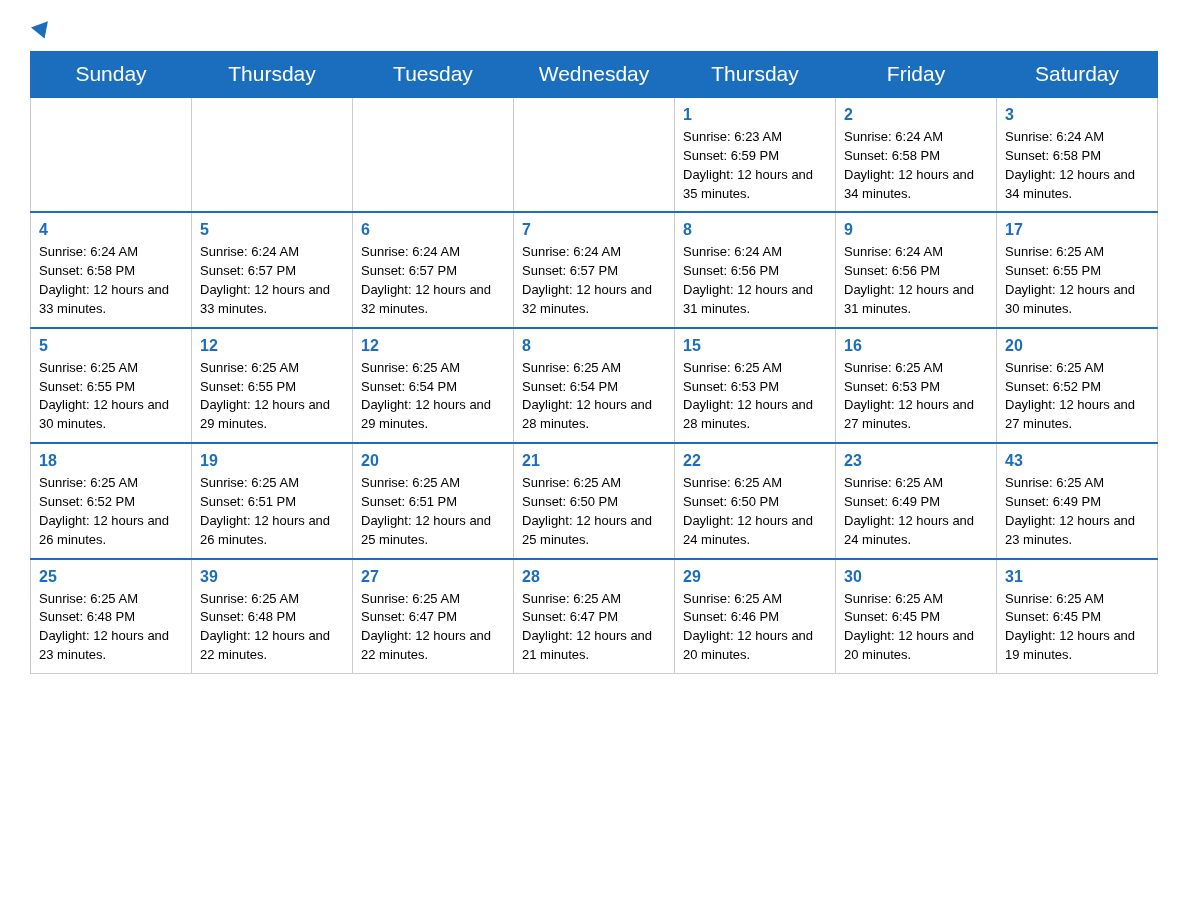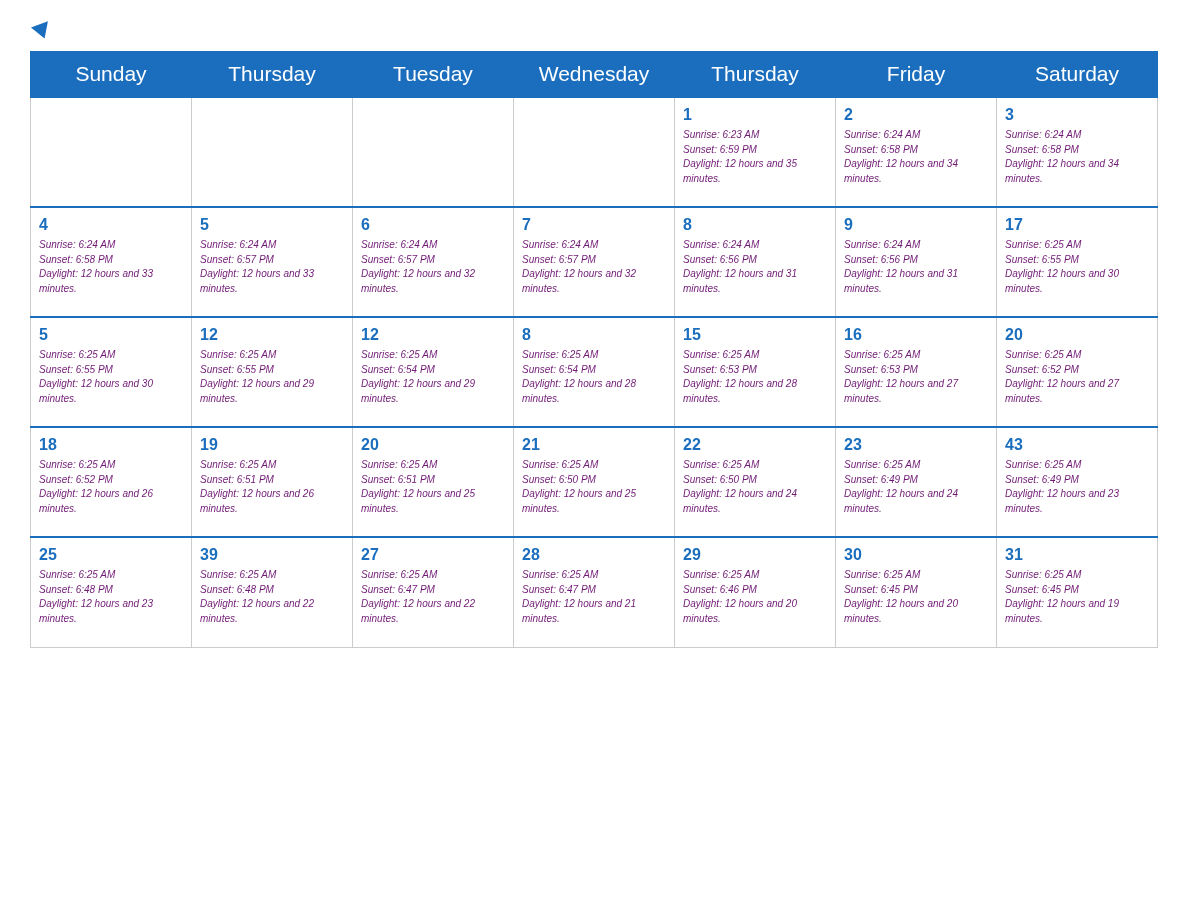--- a/index.html
+++ b/index.html
@@ -60,24 +60,23 @@
       height: 110px;
     }
     .day-number {
       font-size: 16px;
       font-weight: bold;
       color: #1a6ebd;
       display: block;
       margin-bottom: 4px;
     }
     .day-info {
-      font-size: 10px;
-      color: #701a75;
+      font-size: 13px;
+      color: #000000;
       line-height: 1.45;
-      font-style: italic;
     }
     .empty-cell {
       background: #fff;
     }
     tr.week-row td {
       border-top: 2px solid #1a6ebd;
     }
   </style>
 </head>
 <body>

